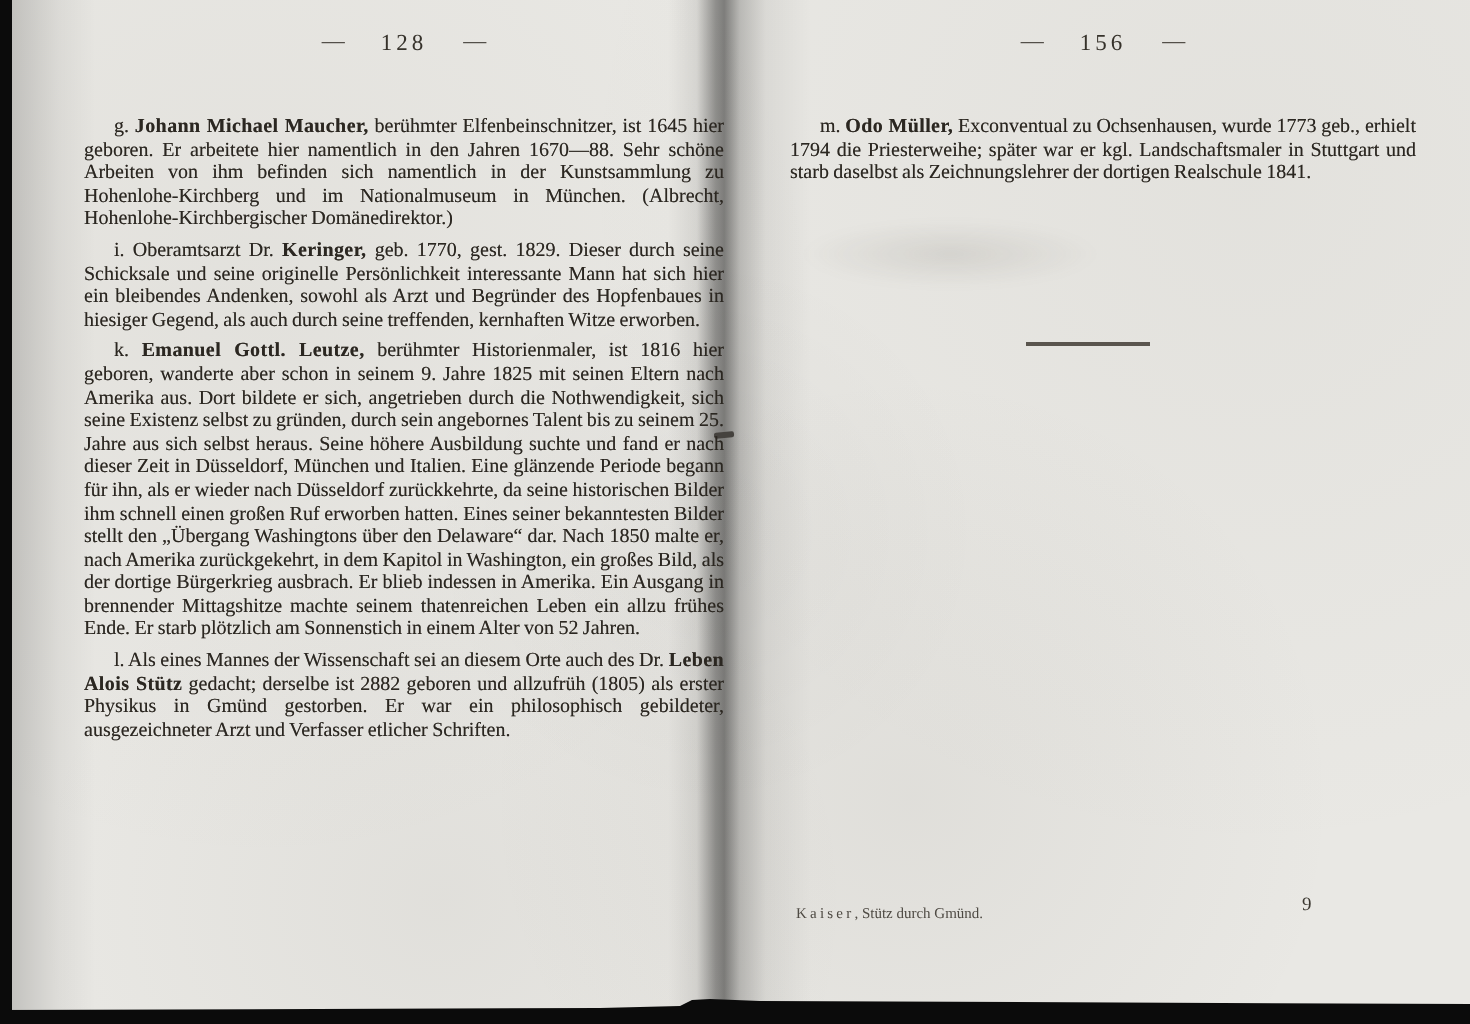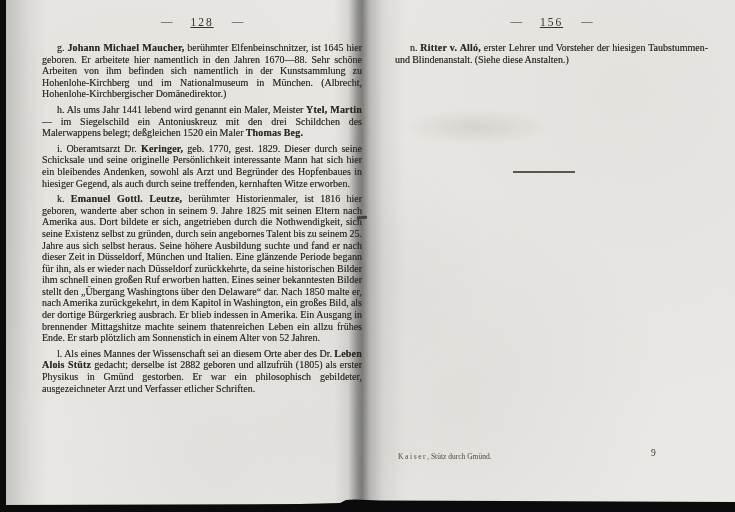--- a/index.html
+++ b/index.html
@@ -47,23 +47,23 @@
     filter: blur(2px); pointer-events: none;
   }
   .page { position: absolute; top: 0; }
   .page-left  { left: 42px;  width: 320px; height: 512px; }
   .page-right { left: 395px; width: 313px; height: 512px; }
   .page-header {
     margin-top: 15px; height: 14px;
     display: flex; justify-content: center; align-items: center; gap: 18px;
     font-size: 11.5px; color: #36322b;
   }
-  .page-header .pnum { letter-spacing: 2px; text-decoration: underline; }
+  .page-header .pnum { letter-spacing: 2px; }
   .page-header .dash { position: relative; top: -1px; color: #4a463f; }
-  .text-block { margin-top: 13px; }
+  .text-block { margin-top: 29px; }
   p.para {
     margin: 0 0 4px 0;
     font-size: 10px; line-height: 11.6px;
     text-align: justify; text-indent: 15px;
     word-spacing: -0.3px;
     text-shadow: 0 0 0.3px rgba(43,39,33,0.55);
   }
   .bold-name { font-weight: bold; letter-spacing: 0.2px; }
   .divider {
     position: absolute; left: 118px; top: 171px;
@@ -95,35 +95,34 @@
   <div class="bleed"></div>
 
   <div class="page page-left">
     <div class="page-header">
       <span class="dash">—</span>
       <span class="pnum">128</span>
       <span class="dash">—</span>
     </div>
     <div class="text-block">
         <p class="para"><span class="seg">g. </span><span class="bold-name">Johann Michael Maucher,</span><span class="seg"> berühmter Elfenbeinschnitzer, ist 1645 hier geboren. Er arbeitete hier namentlich in den Jahren 1670—88. Sehr schöne Arbeiten von ihm befinden sich namentlich in der Kunstsammlung zu Hohenlohe-Kirchberg und im Nationalmuseum in München. (Albrecht, Hohenlohe-Kirchbergischer Domänedirektor.)</span></p>
-        <p class="para"><span class="seg">h. Als ums Jahr 1441 lebend wird genannt ein Maler, Meister </span><span class="bold-name">Ytel, Martin</span><span class="seg"> — im Siegelschild ein Antoniuskreuz mit den drei Schildchen des Malerwappens belegt; deßgleichen 1520 ein Maler </span><span class="bold-name">Thomas Beg.</span></p>
         <p class="para"><span class="seg">i. Oberamtsarzt Dr. </span><span class="bold-name">Keringer,</span><span class="seg"> geb. 1770, gest. 1829. Dieser durch seine Schicksale und seine originelle Persönlichkeit interessante Mann hat sich hier ein bleibendes Andenken, sowohl als Arzt und Begründer des Hopfenbaues in hiesiger Gegend, als auch durch seine treffenden, kernhaften Witze erworben.</span></p>
         <p class="para"><span class="seg">k. </span><span class="bold-name">Emanuel Gottl. Leutze,</span><span class="seg"> berühmter Historienmaler, ist 1816 hier geboren, wanderte aber schon in seinem 9. Jahre 1825 mit seinen Eltern nach Amerika aus. Dort bildete er sich, angetrieben durch die Nothwendigkeit, sich seine Existenz selbst zu gründen, durch sein angebornes Talent bis zu seinem 25. Jahre aus sich selbst heraus. Seine höhere Ausbildung suchte und fand er nach dieser Zeit in Düsseldorf, München und Italien. Eine glänzende Periode begann für ihn, als er wieder nach Düsseldorf zurückkehrte, da seine historischen Bilder ihm schnell einen großen Ruf erworben hatten. Eines seiner bekanntesten Bilder stellt den „Übergang Washingtons über den Delaware“ dar. Nach 1850 malte er, nach Amerika zurückgekehrt, in dem Kapitol in Washington, ein großes Bild, als der dortige Bürgerkrieg ausbrach. Er blieb indessen in Amerika. Ein Ausgang in brennender Mittagshitze machte seinem thatenreichen Leben ein allzu frühes Ende. Er starb plötzlich am Sonnenstich in einem Alter von 52 Jahren.</span></p>
-        <p class="para"><span class="seg">l. Als eines Mannes der Wissenschaft sei an diesem Orte aber des Dr. </span><span class="bold-name">Leben Alois Stütz</span><span class="seg"> gedacht; derselbe ist 2882 geboren und allzufrüh (1805) als erster Physikus in Gmünd gestorben. Er war ein philosophisch gebildeter, ausgezeichneter Arzt und Verfasser etlicher Schriften.</span></p>
+        <p class="para"><span class="seg">l. Als eines Mannes der Wissenschaft sei an diesem Orte auch des Dr. </span><span class="bold-name">Leben Alois Stütz</span><span class="seg"> gedacht; derselbe ist 2882 geboren und allzufrüh (1805) als erster Physikus in Gmünd gestorben. Er war ein philosophisch gebildeter, ausgezeichneter Arzt und Verfasser etlicher Schriften.</span></p>
       </div>
   </div>
 
   <div class="page page-right">
     <div class="page-header">
       <span class="dash">—</span>
       <span class="pnum">156</span>
       <span class="dash">—</span>
     </div>
     <div class="text-block">
-        <p class="para"><span class="seg">n. </span><span class="bold-name">Ritter v. Alló,</span><span class="seg"> erster Lehrer und Vorsteher der hiesigen Taubstummen- und Blindenanstalt. (Siehe diese Anstalten.)</span></p>
+        <p class="para"><span class="seg">m. </span><span class="bold-name">Odo Müller,</span><span class="seg"> Exconventual zu Ochsenhausen, wurde 1773 geb., erhielt 1794 die Priesterweihe; später war er kgl. Landschaftsmaler in Stuttgart und starb daselbst als Zeichnungslehrer der dortigen Realschule 1841.</span></p>
       </div>
     <div class="divider"></div>
     <div class="sig">
       <span class="sig-name">Kaiser</span><span>, Stütz durch Gmünd.</span>
     </div>
     <div class="sheet">9</div>
   </div>
 
   <div class="film-left"></div>
   <svg class="film-bottom" viewBox="0 0 735 15" preserveAspectRatio="none">

